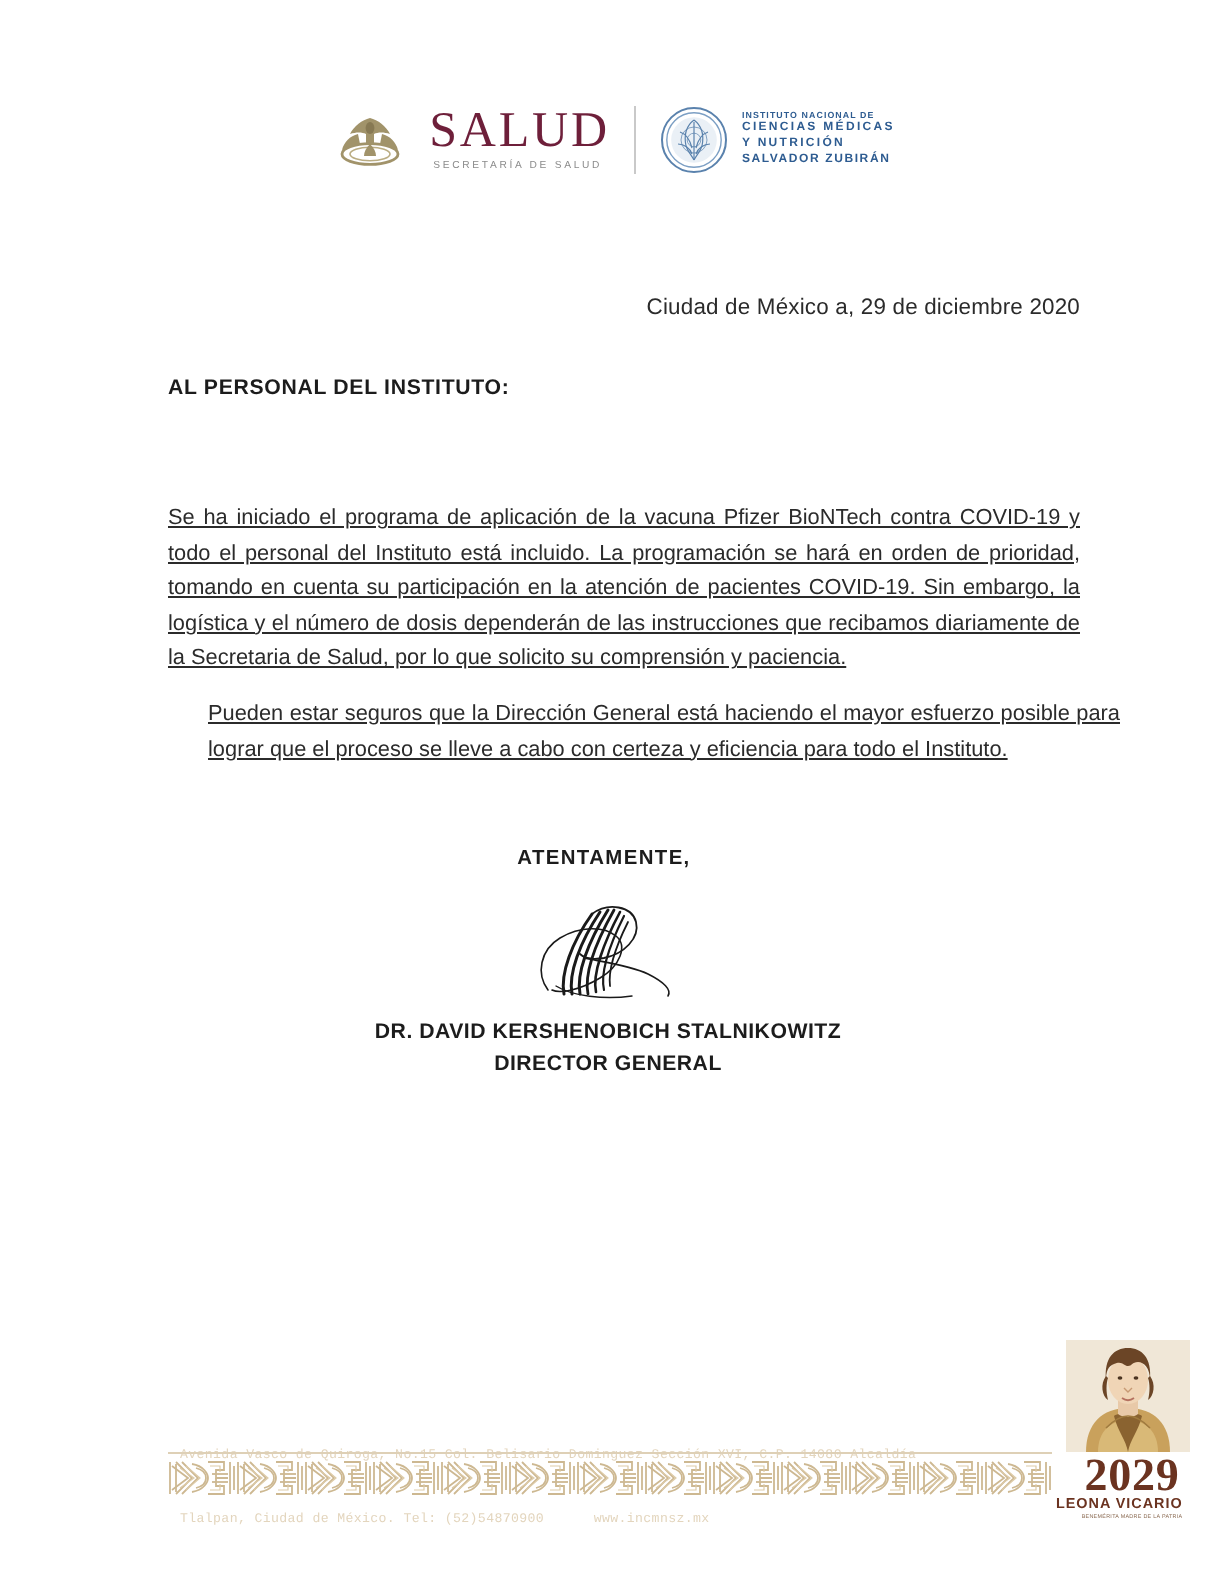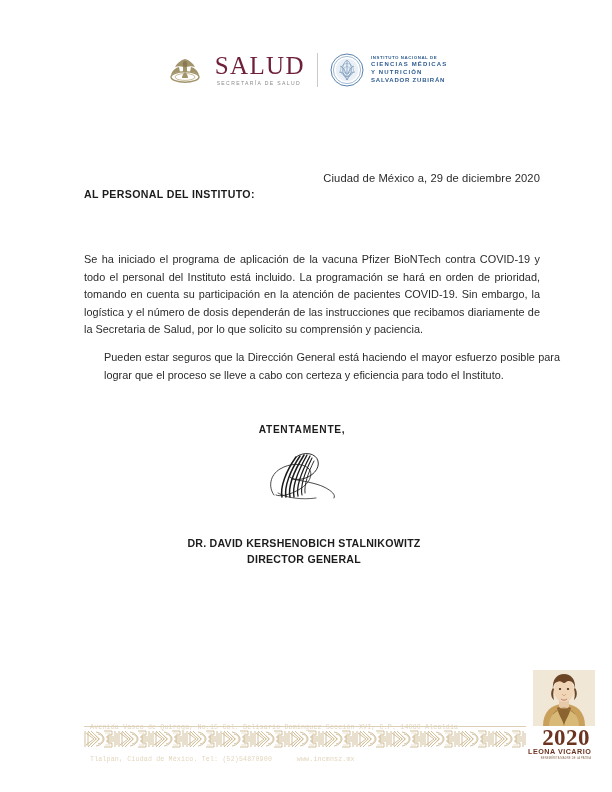--- a/index.html
+++ b/index.html
@@ -91,21 +91,21 @@
   }
   .inc-l1 { font-size: 4.4px; letter-spacing: 0.55px; font-weight: bold; }
   .inc-l2 { font-size: 6.0px; letter-spacing: 1.15px; font-weight: bold; }
   .inc-l3 { font-size: 6.0px; letter-spacing: 1.15px; font-weight: bold; }
   .inc-l4 { font-size: 6.0px; letter-spacing: 0.8px; font-weight: bold; }
 
   
   .date-line {
     position: absolute;
     left: 0;
-    top: 172px;
+    top: 148px;
     width: 540px;
     text-align: right;
     font-size: 11.2px;
     color: #2b2b2b;
     letter-spacing: 0.1px;
   }
 
   .salutation {
     position: absolute;
     left: 84px;
@@ -118,20 +118,21 @@
 
   .para {
     position: absolute;
     left: 84px;
     width: 456px;
     font-size: 10.9px;
     line-height: 17.6px;
     text-align: justify;
     color: #2b2b2b;
     letter-spacing: 0.01px;
+    text-decoration: underline;
   }
   .para-1 { top: 251px; }
   .para-2 { top: 349px; margin-left: 20px; }
 
   .atentamente {
     position: absolute;
     left: 0;
     top: 424px;
     width: 612px;
     text-align: center;
@@ -154,21 +155,20 @@
     position: absolute;
     left: 0;
     top: 509px;
     width: 612px;
     text-align: center;
     font-size: 10.6px;
     font-weight: bold;
     letter-spacing: 0.25px;
     color: #1c1c1c;
     line-height: 15.5px;
-    margin-top: 27px;
   }
   .signer-inner { position: relative; left: -2px; }
 
   
   .footer-text {
     position: absolute;
     left: 90px;
     top: 702px;
     width: 440px;
     font-family: "Liberation Mono", monospace;
@@ -390,18 +390,18 @@
         <path d="M42 18 C45 22 44 28 41 30 C42 26 42 22 41 19 Z" fill="#6b4526"></path>
 
         <ellipse cx="27" cy="19" rx="1.2" ry="0.9" fill="#4a3320"></ellipse>
         <ellipse cx="35" cy="19" rx="1.2" ry="0.9" fill="#4a3320"></ellipse>
         <path d="M29 24 L31 26 L33 24" stroke="#c79a74" stroke-width="0.7" fill="none"></path>
         <path d="M28 29 C30 30.5 32 30.5 34 29" stroke="#b5715f" stroke-width="0.9" fill="none"></path>
 
         <path d="M20 44 C24 40 28 38 31 38 C34 38 38 40 42 44" stroke="#a07b3f" stroke-width="0.8" fill="none"></path>
       </svg>
     </div>
-    <div class="leona-2020">2020</div>
+    <div class="leona-2020">2029</div>
     <div class="leona-name">LEONA VICARIO</div>
     <div class="leona-tag">BENEMÉRITA MADRE DE LA PATRIA</div>
   </div>
 
 </div>
 
 </body></html>

